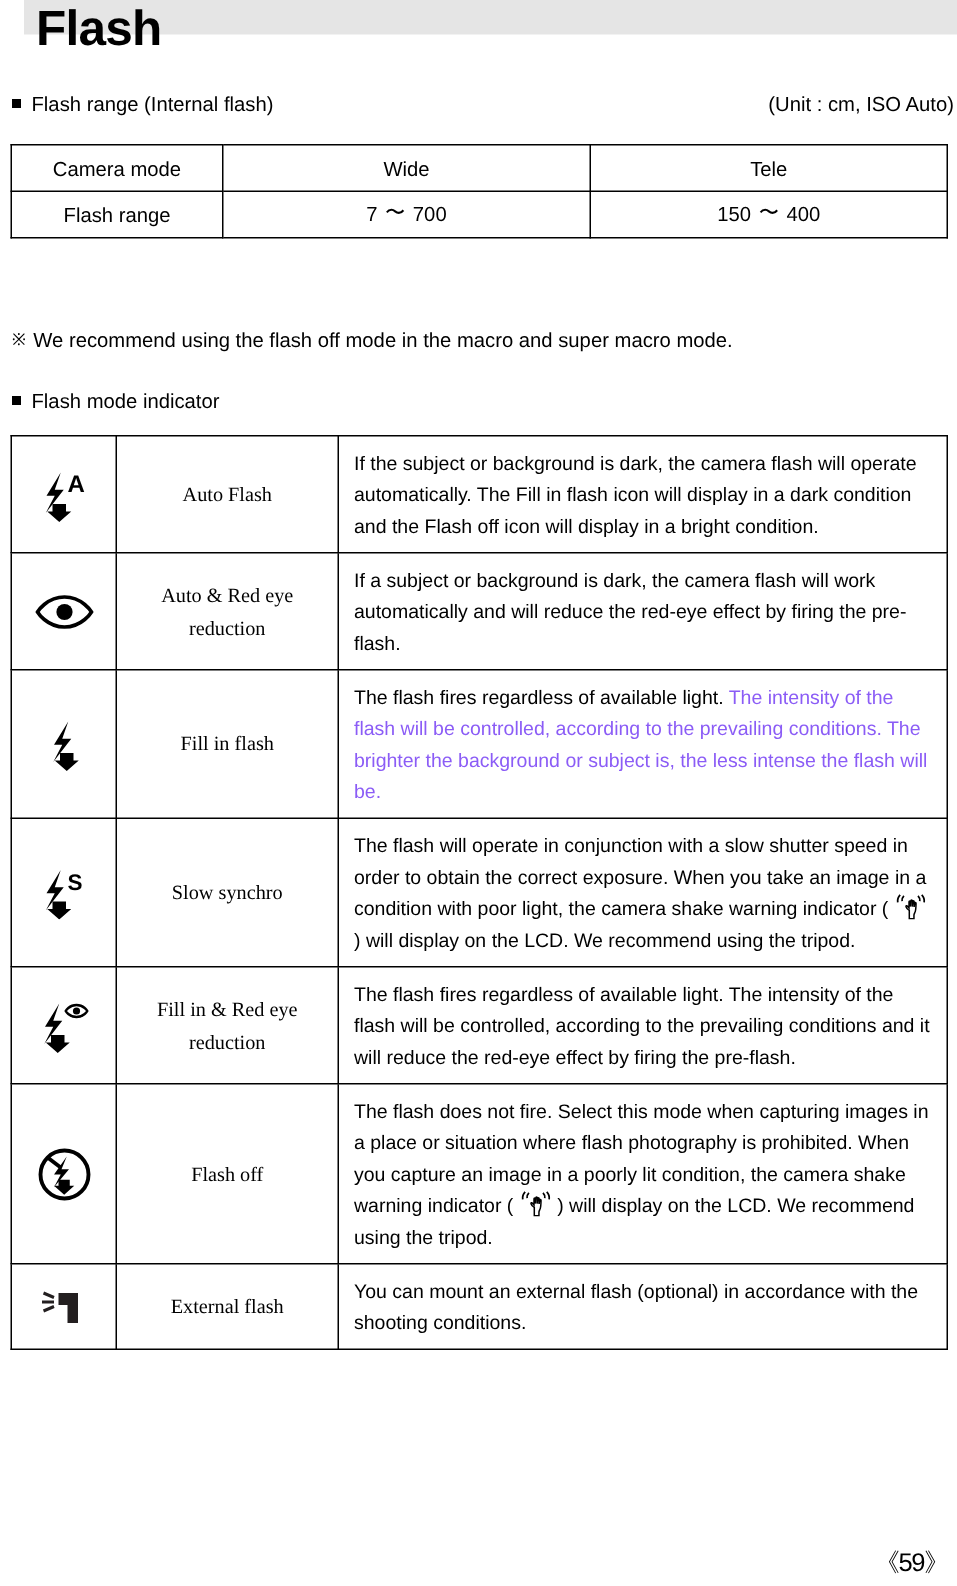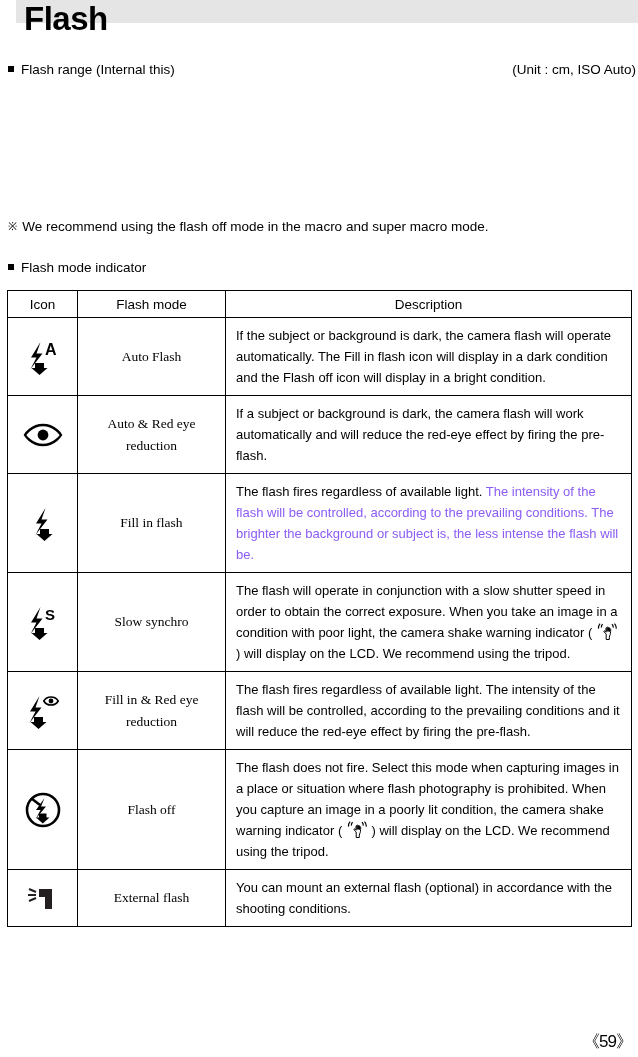--- a/index.html
+++ b/index.html
@@ -147,55 +147,64 @@
   }
 </style>
 </head>
 <body>
 
 <div class="title-band">
   <div class="title-text">Flash</div>
 </div>
 
 <div class="sec" style="left:8px; top:62px;">
-  <span class="bullet"></span><span>Flash range (Internal this)</span>
+  <span class="bullet"></span><span>Flash range (Internal flash)</span>
 </div>
 <div class="unit-note" style="top:62px;text-align:center;">(Unit : cm, ISO Auto)</div>
 
 <table id="range-table">
   <colgroup>
     <col style="width:141px">
     <col style="width:245px">
     <col style="width:238px">
   </colgroup>
   <tbody>
+    <tr>
+      <td>Camera mode</td>
+      <td>Wide</td>
+      <td>Tele</td>
+    </tr>
+    <tr>
+      <td>Flash range</td>
+      <td>
+        <span>7</span><span class="tilde">〜</span><span>700</span>
+      </td>
+      <td>
+        <span>150</span><span class="tilde">〜</span><span>400</span>
+      </td>
+    </tr>
   </tbody>
 </table>
 
 <div class="star-note" style="left:8px; top:187px;">
   <span class="star-glyph">※</span><span>We recommend using the flash off mode in the macro and super macro mode.</span>
 </div>
 
 <div class="sec" style="left:8px; top:260px;text-align:center;">
   <span class="bullet"></span><span>Flash mode indicator</span>
 </div>
 
 <table id="mode-table">
   <colgroup>
     <col style="width:70px">
     <col style="width:148px">
     <col style="width:406px">
   </colgroup>
   <tbody>
 
-    <tr class="head">
-      <td>Icon</td>
-      <td>Flash mode</td>
-      <td>Description</td>
-    </tr>
 
     <tr>
       <td class="icon-cell">
         <div class="icon-wrap">
           <svg width="34" height="36" viewBox="0 0 34 36">
             <path d="M14.5 3 L5 18.5 L10.5 18.5 L4.5 30 L16.5 14.5 L10.5 14.5 Z" fill="#000"></path>
             <path d="M9 24 L18 24 L18 29 L21.5 29 L13.5 36 L5.5 29 L9 29 Z" fill="#000"></path>
             <text x="19" y="16" font-family="'Liberation Sans',sans-serif" font-size="16" font-weight="bold" fill="#000">A</text>
           </svg>
         </div>

